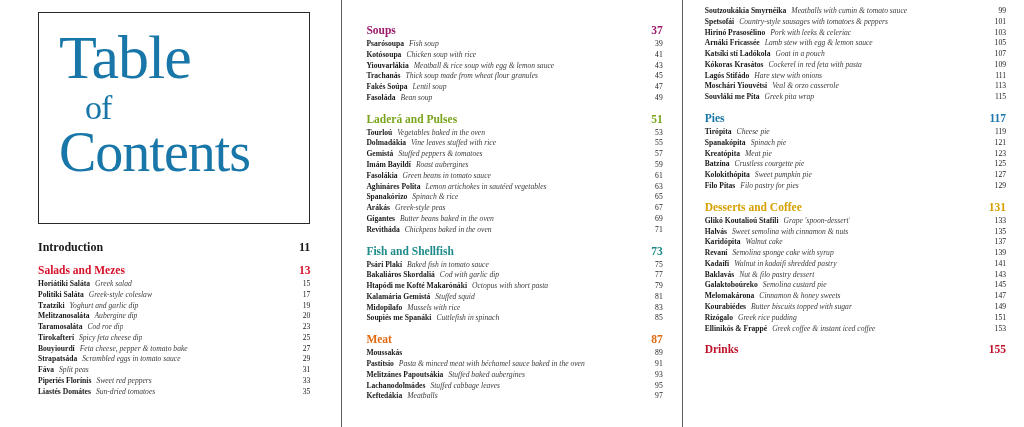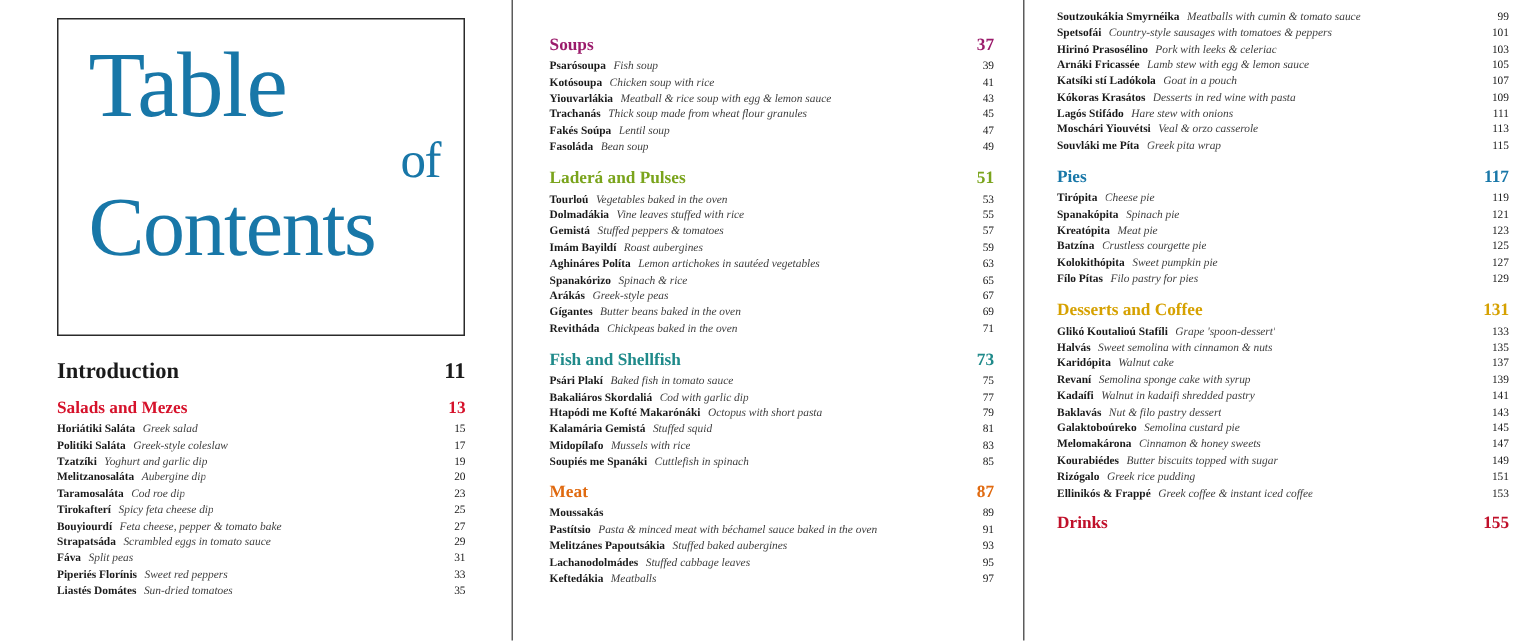--- a/index.html
+++ b/index.html
@@ -55,21 +55,20 @@
     letter-spacing: -1px;
   }
   .tw-table {
     font-size: 62px;
     margin-left: 4px;
   }
   .tw-of {
     font-size: 34px;
     margin-left: 30px;
     margin-top: 6px;
-    text-align: right;
   }
   .tw-contents {
     font-size: 56px;
     margin-left: 4px;
     margin-top: 4px;
   }
 
   
   .section-head {
     display: flex;
@@ -112,21 +111,21 @@
   .color-teal  { color: #1f8a8a; gap: 24px; }
   .color-orange{ color: #e06a10; }
   .color-blue  { color: #1877a8; }
   .color-gold  { color: #d6a100; }
   .color-purple{ color: #9b1b6b; }
   .color-crimson { color: #c0102a; }
 
   .intro-row {
     display: flex;
     font-weight: bold;
-    font-size: 15px;
+    font-size: 12px;
     margin-top: 2px;
   }
   .intro-row .e-page { margin-left: auto; }
 
   .mid-first { margin-top: 0; }
 </style>
 </head>
 <body>
 
 <div class="spread">
@@ -267,20 +266,25 @@
           <span class="e-name">Gemistá</span>
           <span class="e-desc">Stuffed peppers &amp; tomatoes</span>
           <span class="e-page">57</span>
         </div>
       <div class="entry">
           <span class="e-name">Imám Bayildí</span>
           <span class="e-desc">Roast aubergines</span>
           <span class="e-page">59</span>
         </div>
       <div class="entry">
+          <span class="e-name">Fasolákia</span>
+          <span class="e-desc">Green beans in tomato sauce</span>
+          <span class="e-page">61</span>
+        </div>
+      <div class="entry">
           <span class="e-name">Aghináres Políta</span>
           <span class="e-desc">Lemon artichokes in sautéed vegetables</span>
           <span class="e-page">63</span>
         </div>
       <div class="entry">
           <span class="e-name">Spanakórizo</span>
           <span class="e-desc">Spinach &amp; rice</span>
           <span class="e-page">65</span>
         </div>
       <div class="entry">
@@ -391,21 +395,21 @@
           <span class="e-desc">Lamb stew with egg &amp; lemon sauce</span>
           <span class="e-page">105</span>
         </div>
       <div class="entry">
           <span class="e-name">Katsíki stí Ladókola</span>
           <span class="e-desc">Goat in a pouch</span>
           <span class="e-page">107</span>
         </div>
       <div class="entry">
           <span class="e-name">Kókoras Krasátos</span>
-          <span class="e-desc">Desserts in red wine with pasta</span>
+          <span class="e-desc">Cockerel in red feta with pasta</span>
           <span class="e-page">109</span>
         </div>
       <div class="entry">
           <span class="e-name">Lagós Stifádo</span>
           <span class="e-desc">Hare stew with onions</span>
           <span class="e-page">111</span>
         </div>
       <div class="entry">
           <span class="e-name">Moschári Yiouvétsi</span>
           <span class="e-desc">Veal &amp; orzo casserole</span>

